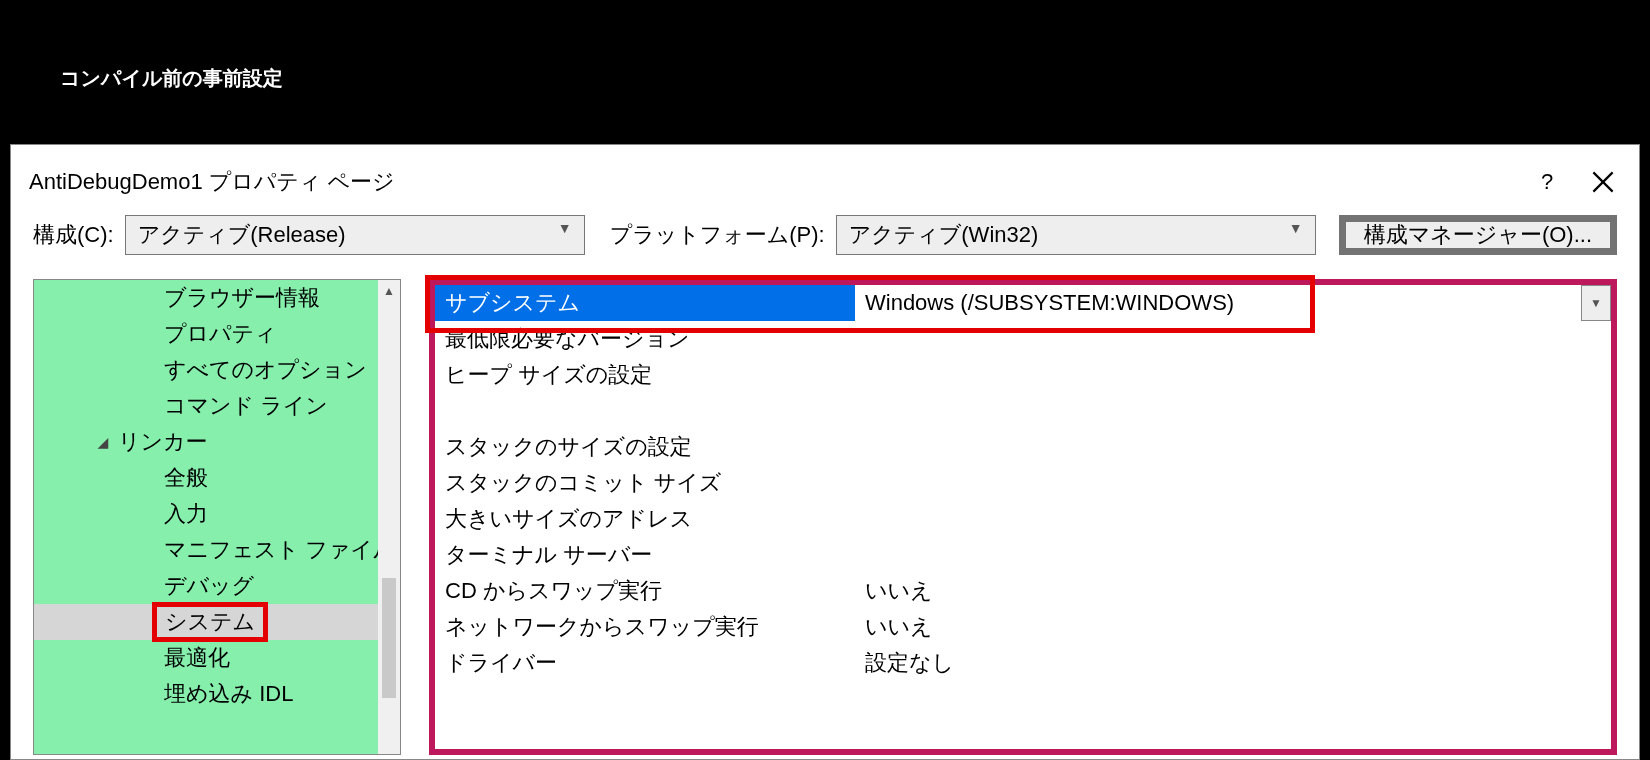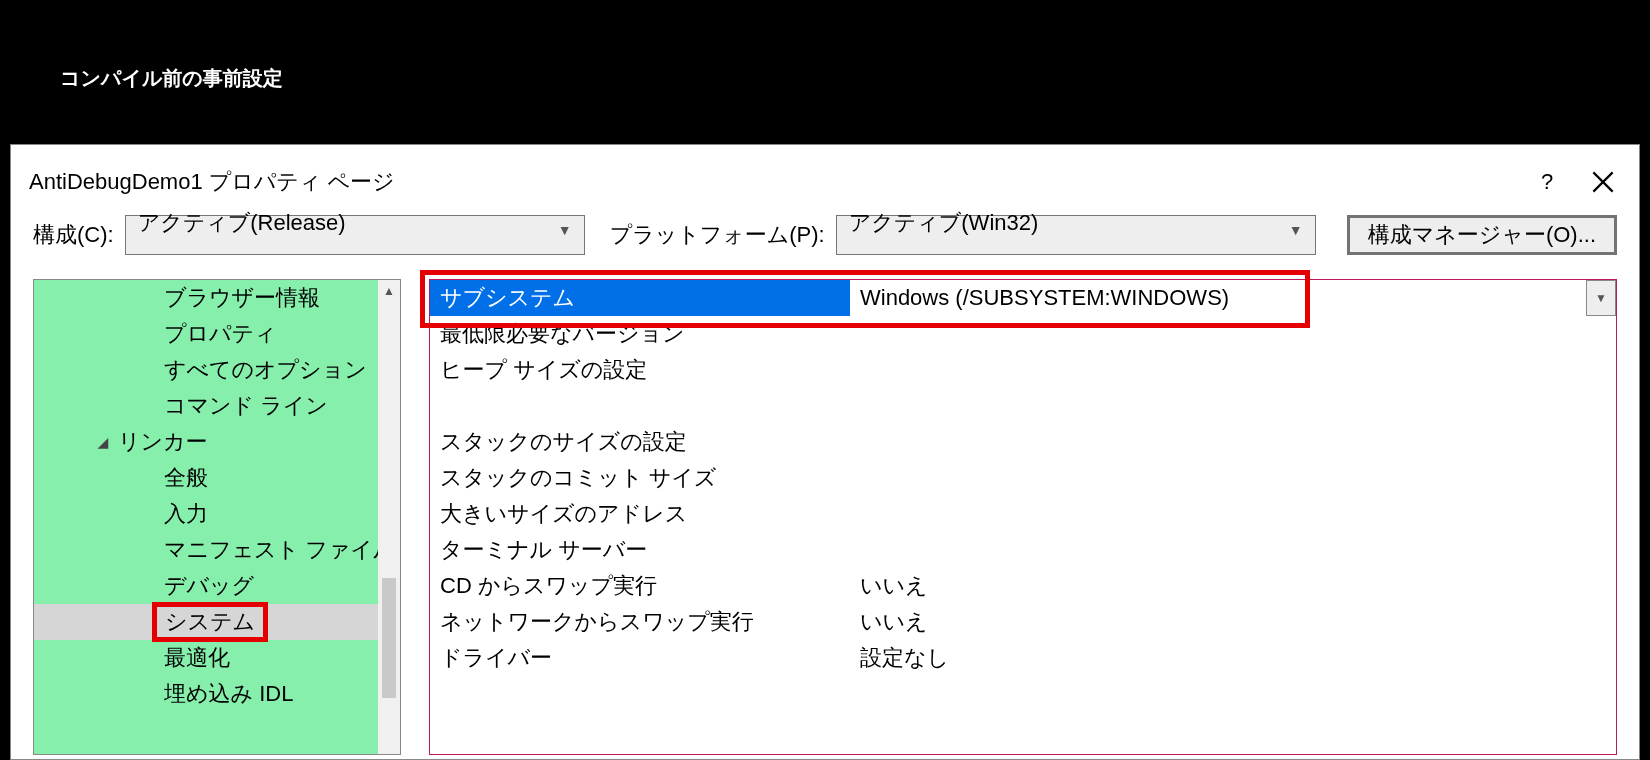--- a/index.html
+++ b/index.html
@@ -45,34 +45,34 @@
   .cfg-row {
     display: flex;
     align-items: center;
     gap: 11px;
     padding: 12px 22px 4px 22px;
     font-size: 22px;
   }
   .cfg-label { white-space: nowrap; }
   .combo {
     display: flex;
-    align-items: flex-end;
+    align-items: flex-start;
     justify-content: space-between;
     height: 40px;
     background: #eee;
     border: 1px solid #777;
-    padding: 16px 12px;
+    padding: 4px 12px;
   }
   .combo .chev { font-size: 14px; color: #555; }
   .combo-config { width: 460px; }
   .combo-platform { width: 480px; }
   .btn {
     height: 40px;
     background: #eee;
-    border: 3px solid #737373;
+    border: 7px solid #737373;
     padding: 12px 18px;
     display: flex; align-items: center;
     white-space: nowrap;
   }
   .body {
     display: flex;
     gap: 28px;
     padding: 20px 22px 0 22px;
     height: calc(100% - 58px - 60px);
   }
@@ -109,21 +109,21 @@
     font-size: 14px; color: #444;
   }
   .highlight-red-box {
     position: absolute;
     border: 5px solid #e40000;
     pointer-events: none;
     z-index: 50;
   }
   .grid-pane {
     flex: 1;
-    border: 1px solid #be185d;
+    border: 6px solid #be185d;
     background: #fff;
     position: relative;
   }
   .grid-row {
     display: flex;
     align-items: stretch;
     min-height: 36px;
     font-size: 22px;
   }
   .grid-row.selrow .gname {

